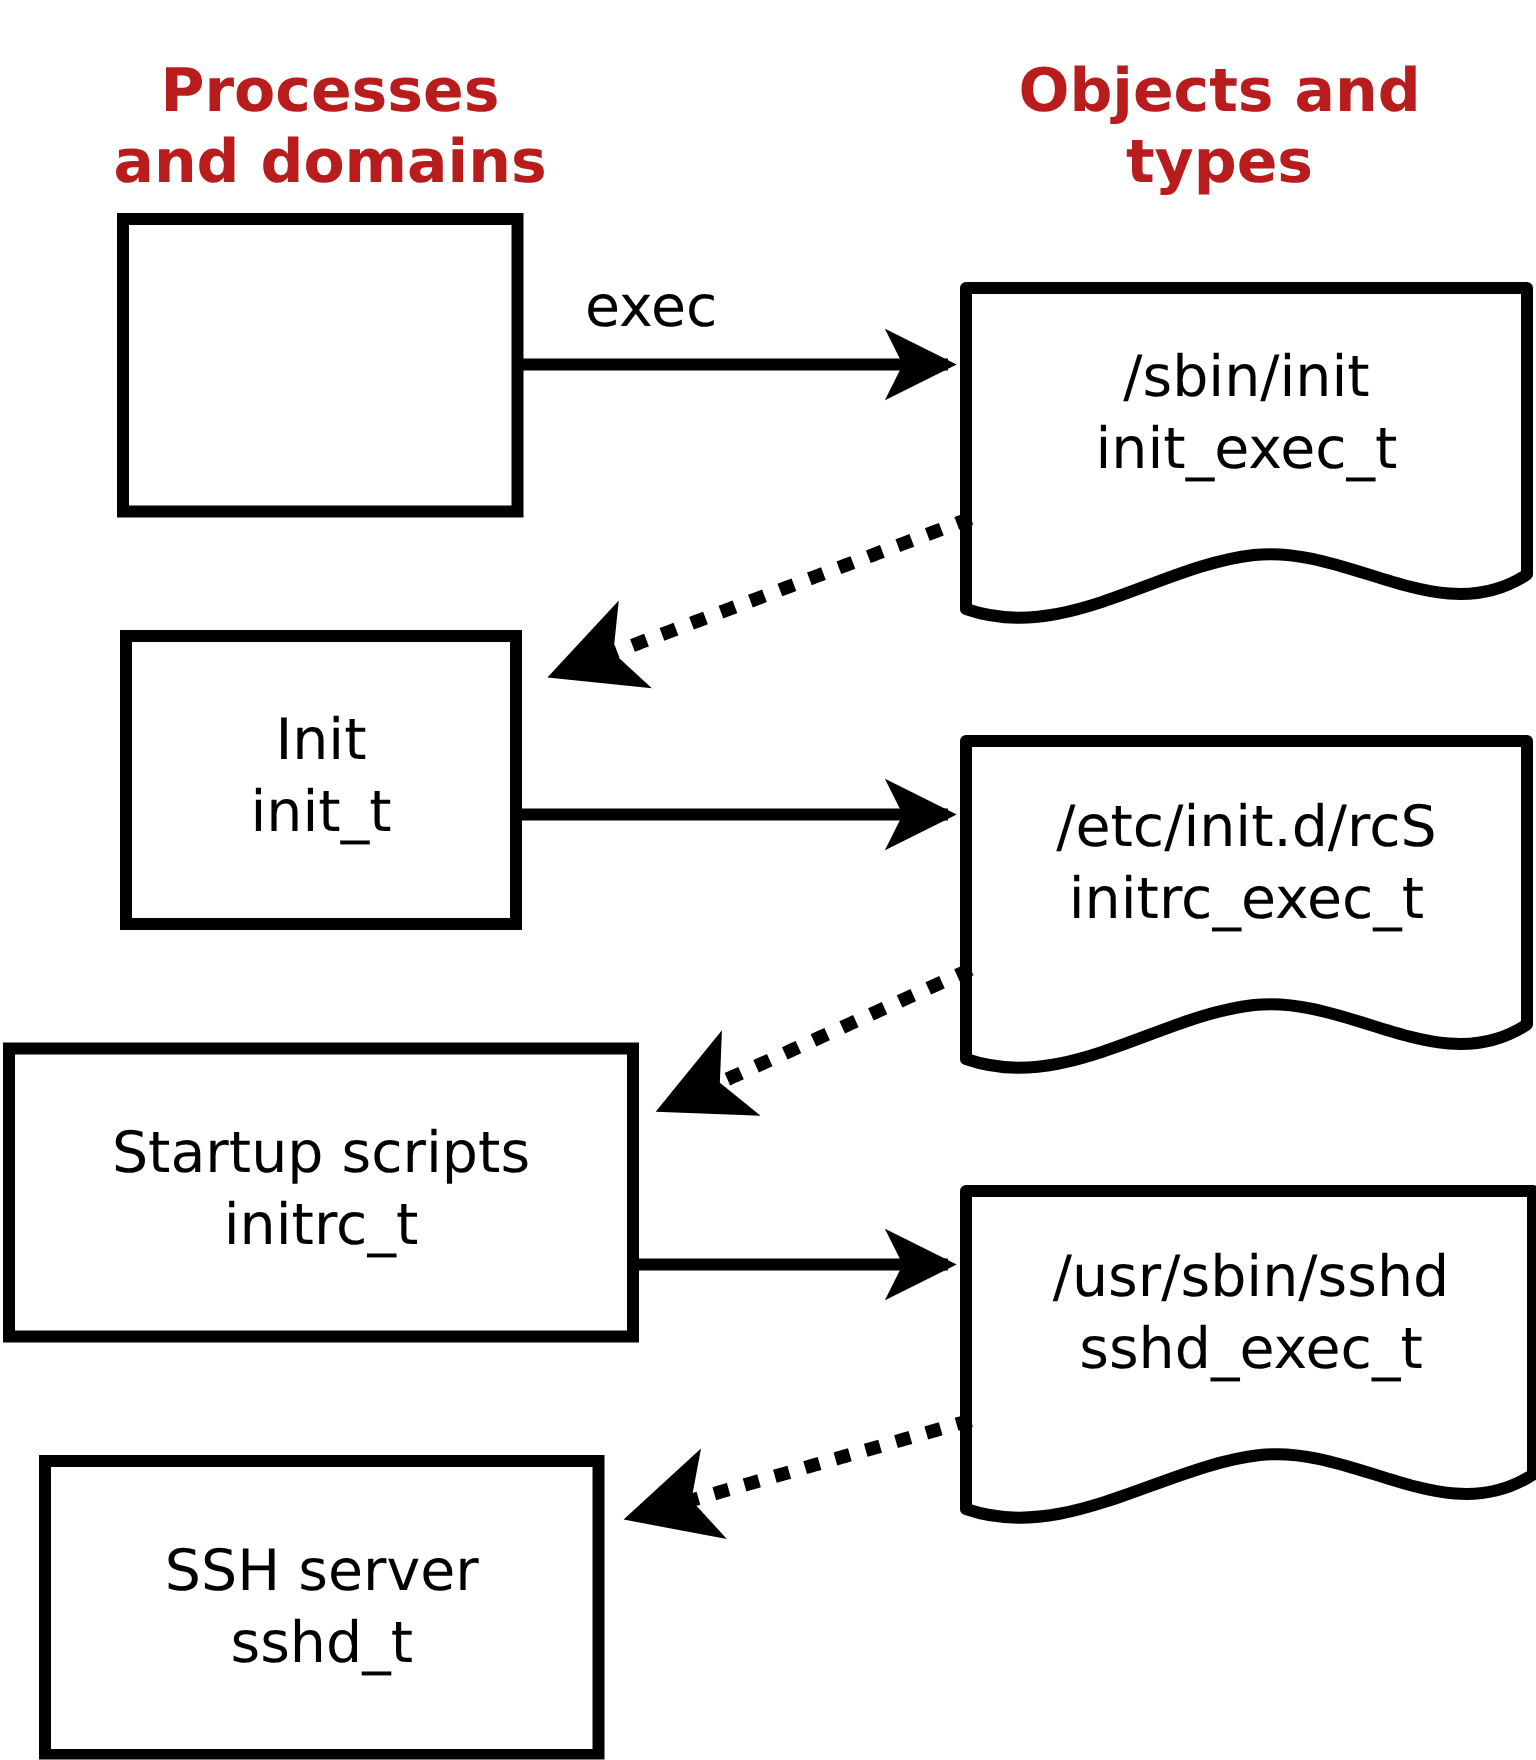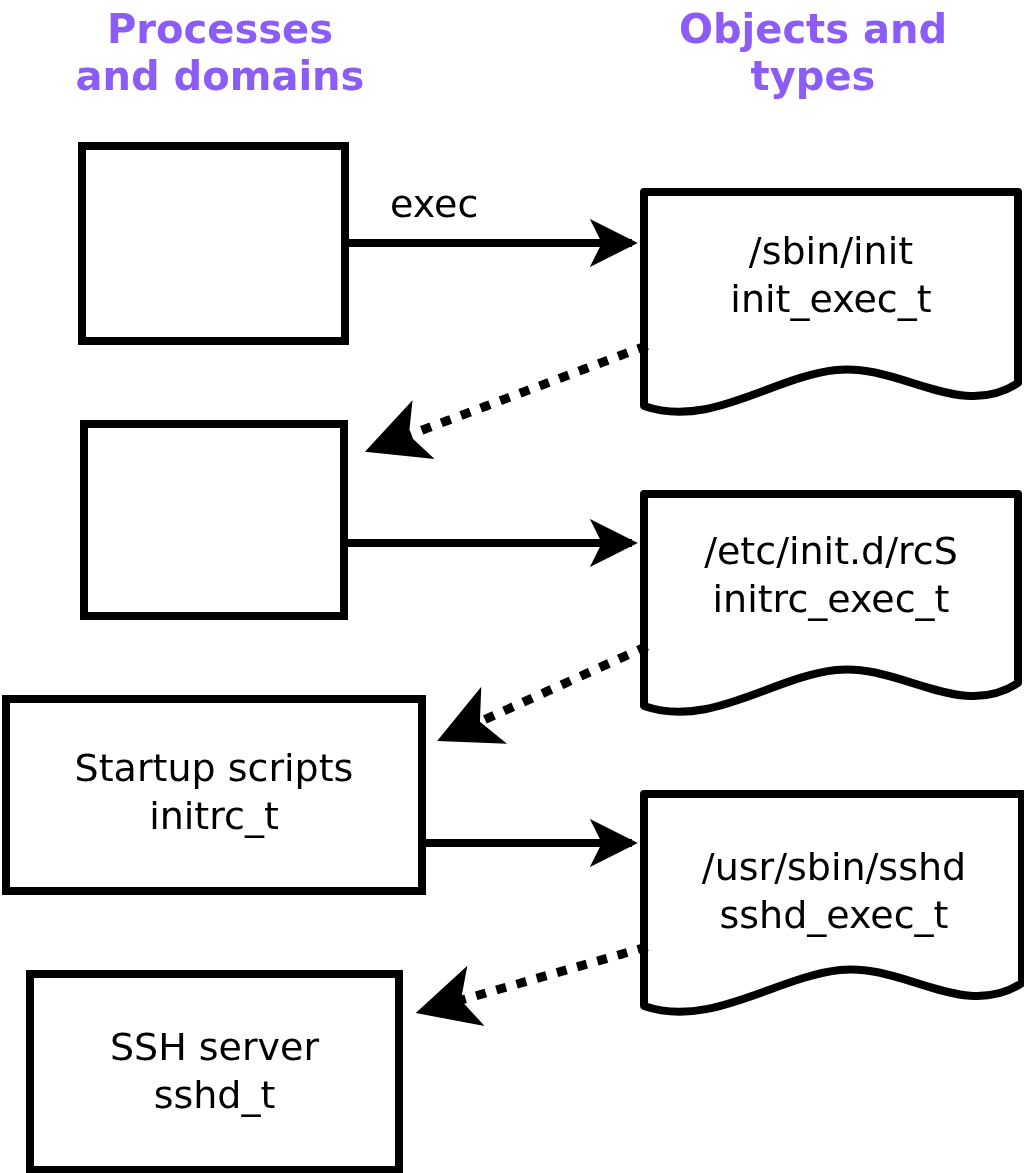--- a/index.html
+++ b/index.html
@@ -28,23 +28,24 @@
     width: 1024px;
     height: 1173px;
     display: block;
   }
   .col-header {
     position: absolute;
     text-align: center;
     font-weight: bold;
     font-size: 40px;
     line-height: 1.18;
-    color: #8b5cf6;
+    color: #b91c1c;
     white-space: pre-line;
     font-family: "DejaVu Sans", sans-serif;
+    margin-top: 32px;
   }
   #header-left  { left: 22px;  top: 6px; width: 396px; }
   #header-right { left: 610px; top: 6px; width: 406px; }
 
   .node-label {
     position: absolute;
     text-align: center;
     font-size: 38px;
     line-height: 1.25;
     color: #000000;
@@ -107,31 +108,33 @@
     <line x1="643" y1="948" x2="423" y2="1011" stroke="#000000" stroke-width="9" stroke-dasharray="1 20" stroke-linecap="square" marker-end="url(#dot-arrow)"></line>
   </svg>
 
   <div class="col-header" id="header-left">Processes
 and domains</div>
 
   <div class="col-header" id="header-right">Objects and
 types</div>
 
 
+  <div class="node-label" style="left:84px; top:470px; width:260px;">Init
+init_t</div>
 
   <div class="node-label" style="left:6px; top:745px; width:416px;">Startup scripts
 initrc_t</div>
 
   <div class="node-label" style="left:30px; top:1024px; width:369px;">SSH server
 sshd_t</div>
 
   <div class="node-label" style="left:648px; top:528px; width:366px;">/etc/init.d/rcS
 initrc_exec_t</div>
 
   <div class="node-label" style="left:648px; top:228px; width:366px;">/sbin/init
 init_exec_t</div>
 
-  <div class="node-label" style="left:650px; top:828px; width:368px;margin-top:16px;">/usr/sbin/sshd
+  <div class="node-label" style="left:650px; top:828px; width:368px;">/usr/sbin/sshd
 sshd_exec_t</div>
 
   <div class="edge-label" style="left:390px; top:182px; width:220px;">exec</div>
 
 </div>
 
 </body></html>

